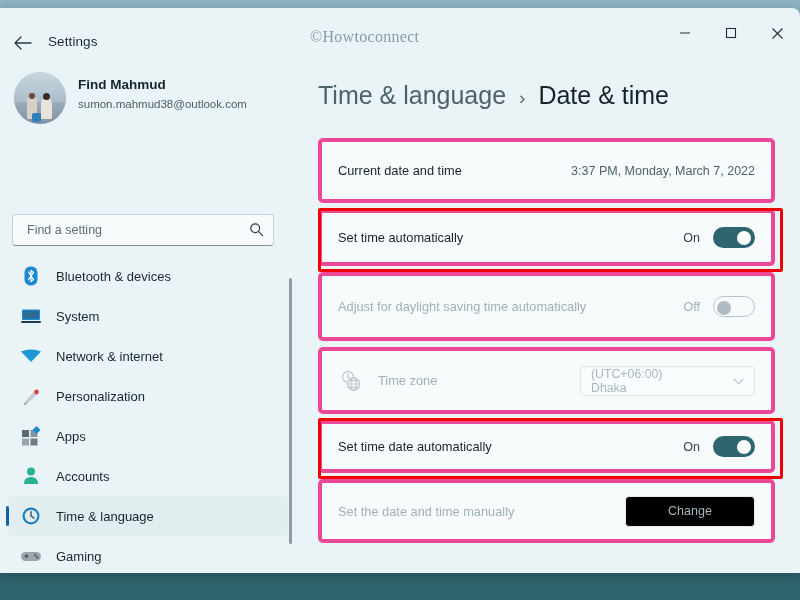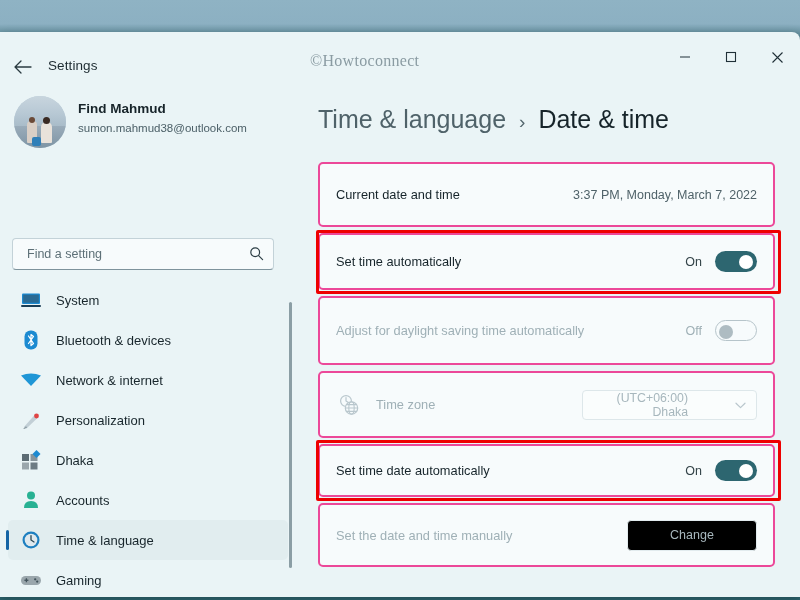--- a/index.html
+++ b/index.html
@@ -22,21 +22,20 @@
   #window {
     position: absolute;
     left: 0;
     top: 8px;
     width: 800px;
     height: 565px;
     background: #eaf4f6;
     border-radius: 0 8px 0 0;
     overflow: hidden;
     box-shadow: 0 2px 10px rgba(0,0,0,0.25);
-    margin-top: 24px;
   }
 
   
   #titlebar {
     position: absolute;
     left: 0; top: 0;
     width: 800px;
     height: 48px;
   }
   .back-arrow {
@@ -233,40 +232,39 @@
     color: #16242a;
   }
 
   .cards {
     position: absolute;
     left: 18px; top: 82px;
     width: 457px;
   }
   .card {
     background: #f7fbfc;
-    border: 2px solid #ec4899;
+    border: 4px solid #ec4899;
     border-radius: 5px;
     margin-bottom: 6px;
     position: relative;
     display: flex;
     align-items: center;
     padding: 0 16px;
     box-sizing: border-box;
   }
   .card .left {
     display: flex;
     align-items: center;
     flex: 1 1 auto;
     min-width: 0;
   }
   .card .right {
     display: flex;
     align-items: center;
     flex: none;
-    text-align: right;
   }
   .row-label {
     font-size: 12.8px;
     color: #16242a;
   }
   .row-label.dim { color: #9fb0b6; }
   .row-value {
     font-size: 12.5px;
     color: #4f6269;
   }
@@ -398,37 +396,37 @@
             <circle cx="6.2" cy="6.2" r="4.4" fill="none" stroke="currentColor" stroke-width="1.2"></circle>
             <path d="M9.6 9.6 L13.6 13.6" stroke="currentColor" stroke-width="1.2" stroke-linecap="round"></path>
           </svg>
         </div>
       </div>
 
       <div id="navlist">
 
         <div class="nav-item">
           <span class="nav-icon">
+            <svg width="18" height="20" viewBox="0 0 18 20">
+              <rect x="2.5" y="0.5" width="13" height="19" rx="6" fill="#1c8ad1"></rect>
+              <path d="M6.5 6 L11.5 13.5 L9 15.5 V4.5 L11.5 6.5 L6.5 13.5" fill="none" stroke="#ffffff" stroke-width="1.25" stroke-linejoin="round" stroke-linecap="round"></path>
+            </svg>
+          </span>
+          <span class="nav-label">Bluetooth &amp; devices</span>
+        </div>
+
+        <div class="nav-item">
+          <span class="nav-icon">
             <svg width="20" height="16" viewBox="0 0 20 16">
               <rect x="1" y="1.5" width="18" height="10.5" rx="1" fill="#1c8ad1"></rect>
               <rect x="2.2" y="2.7" width="15.6" height="8" fill="#2b6a93"></rect>
               <rect x="0" y="13" width="20" height="2" rx="1" fill="#1a3d55"></rect>
             </svg>
           </span>
           <span class="nav-label">System</span>
-        </div>
-
-        <div class="nav-item">
-          <span class="nav-icon">
-            <svg width="18" height="20" viewBox="0 0 18 20">
-              <rect x="2.5" y="0.5" width="13" height="19" rx="6" fill="#1c8ad1"></rect>
-              <path d="M6.5 6 L11.5 13.5 L9 15.5 V4.5 L11.5 6.5 L6.5 13.5" fill="none" stroke="#ffffff" stroke-width="1.25" stroke-linejoin="round" stroke-linecap="round"></path>
-            </svg>
-          </span>
-          <span class="nav-label">Bluetooth &amp; devices</span>
         </div>
 
         <div class="nav-item">
           <span class="nav-icon">
             <svg width="22" height="14" viewBox="0 0 22 14">
               <path d="M1 2.5 Q11 -1.5 21 2.5 L11 13 Z" fill="#1f96d6"></path>
             </svg>
           </span>
           <span class="nav-label">Network &amp; internet</span>
         </div>
@@ -447,21 +445,21 @@
         <div class="nav-item">
           <span class="nav-icon">
             <svg width="20" height="20" viewBox="0 0 20 20">
               <rect x="1" y="4" width="7" height="7" fill="#5c6b73"></rect>
               <rect x="9.5" y="4" width="7" height="7" fill="#87949b"></rect>
               <rect x="1" y="12.5" width="7" height="7" fill="#9aa6ac"></rect>
               <rect x="9.5" y="12.5" width="7" height="7" fill="#6d7b83"></rect>
               <path d="M15.5 0 L19.5 4 L15.5 8 L11.5 4 Z" fill="#1c8ad1"></path>
             </svg>
           </span>
-          <span class="nav-label">Dhaka</span>
+          <span class="nav-label">Apps</span>
         </div>
 
         <div class="nav-item">
           <span class="nav-icon">
             <svg width="18" height="20" viewBox="0 0 18 20">
               <circle cx="9" cy="5.5" r="4" fill="#28b193"></circle>
               <path d="M2 18 Q2 11 9 11 Q16 11 16 18 Z" fill="#28b193"></path>
             </svg>
           </span>
           <span class="nav-label">Accounts</span>

